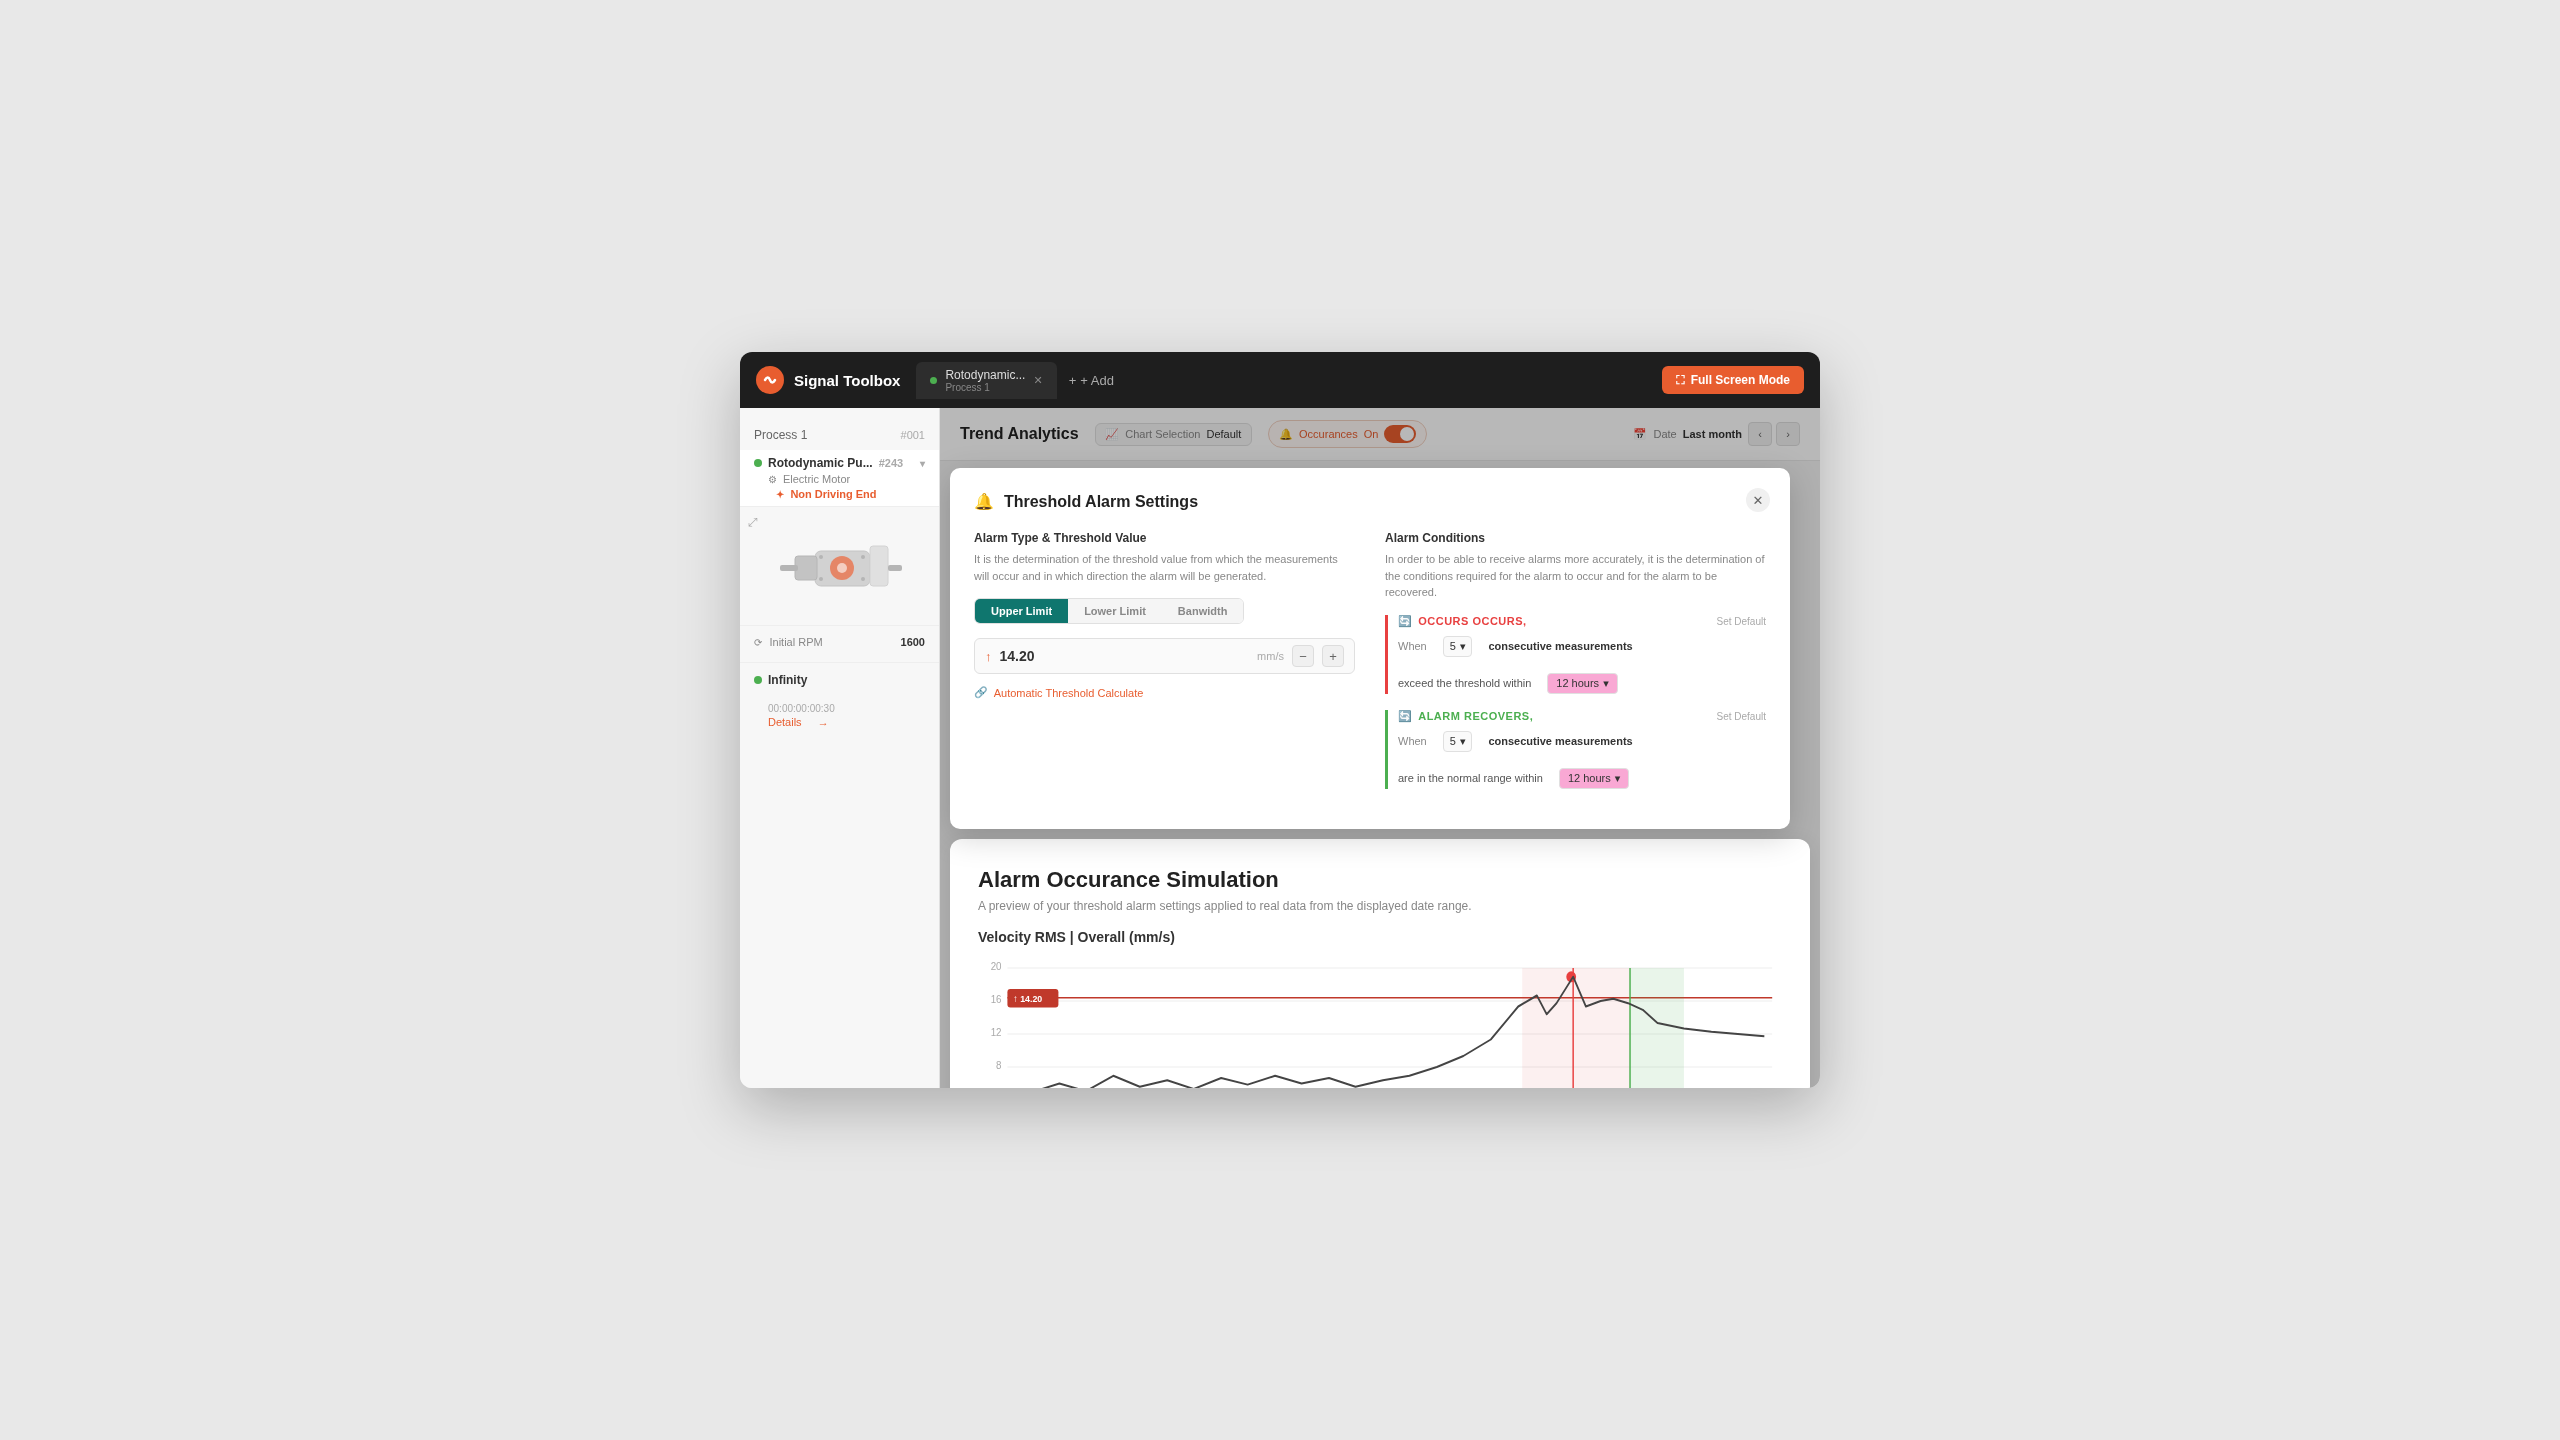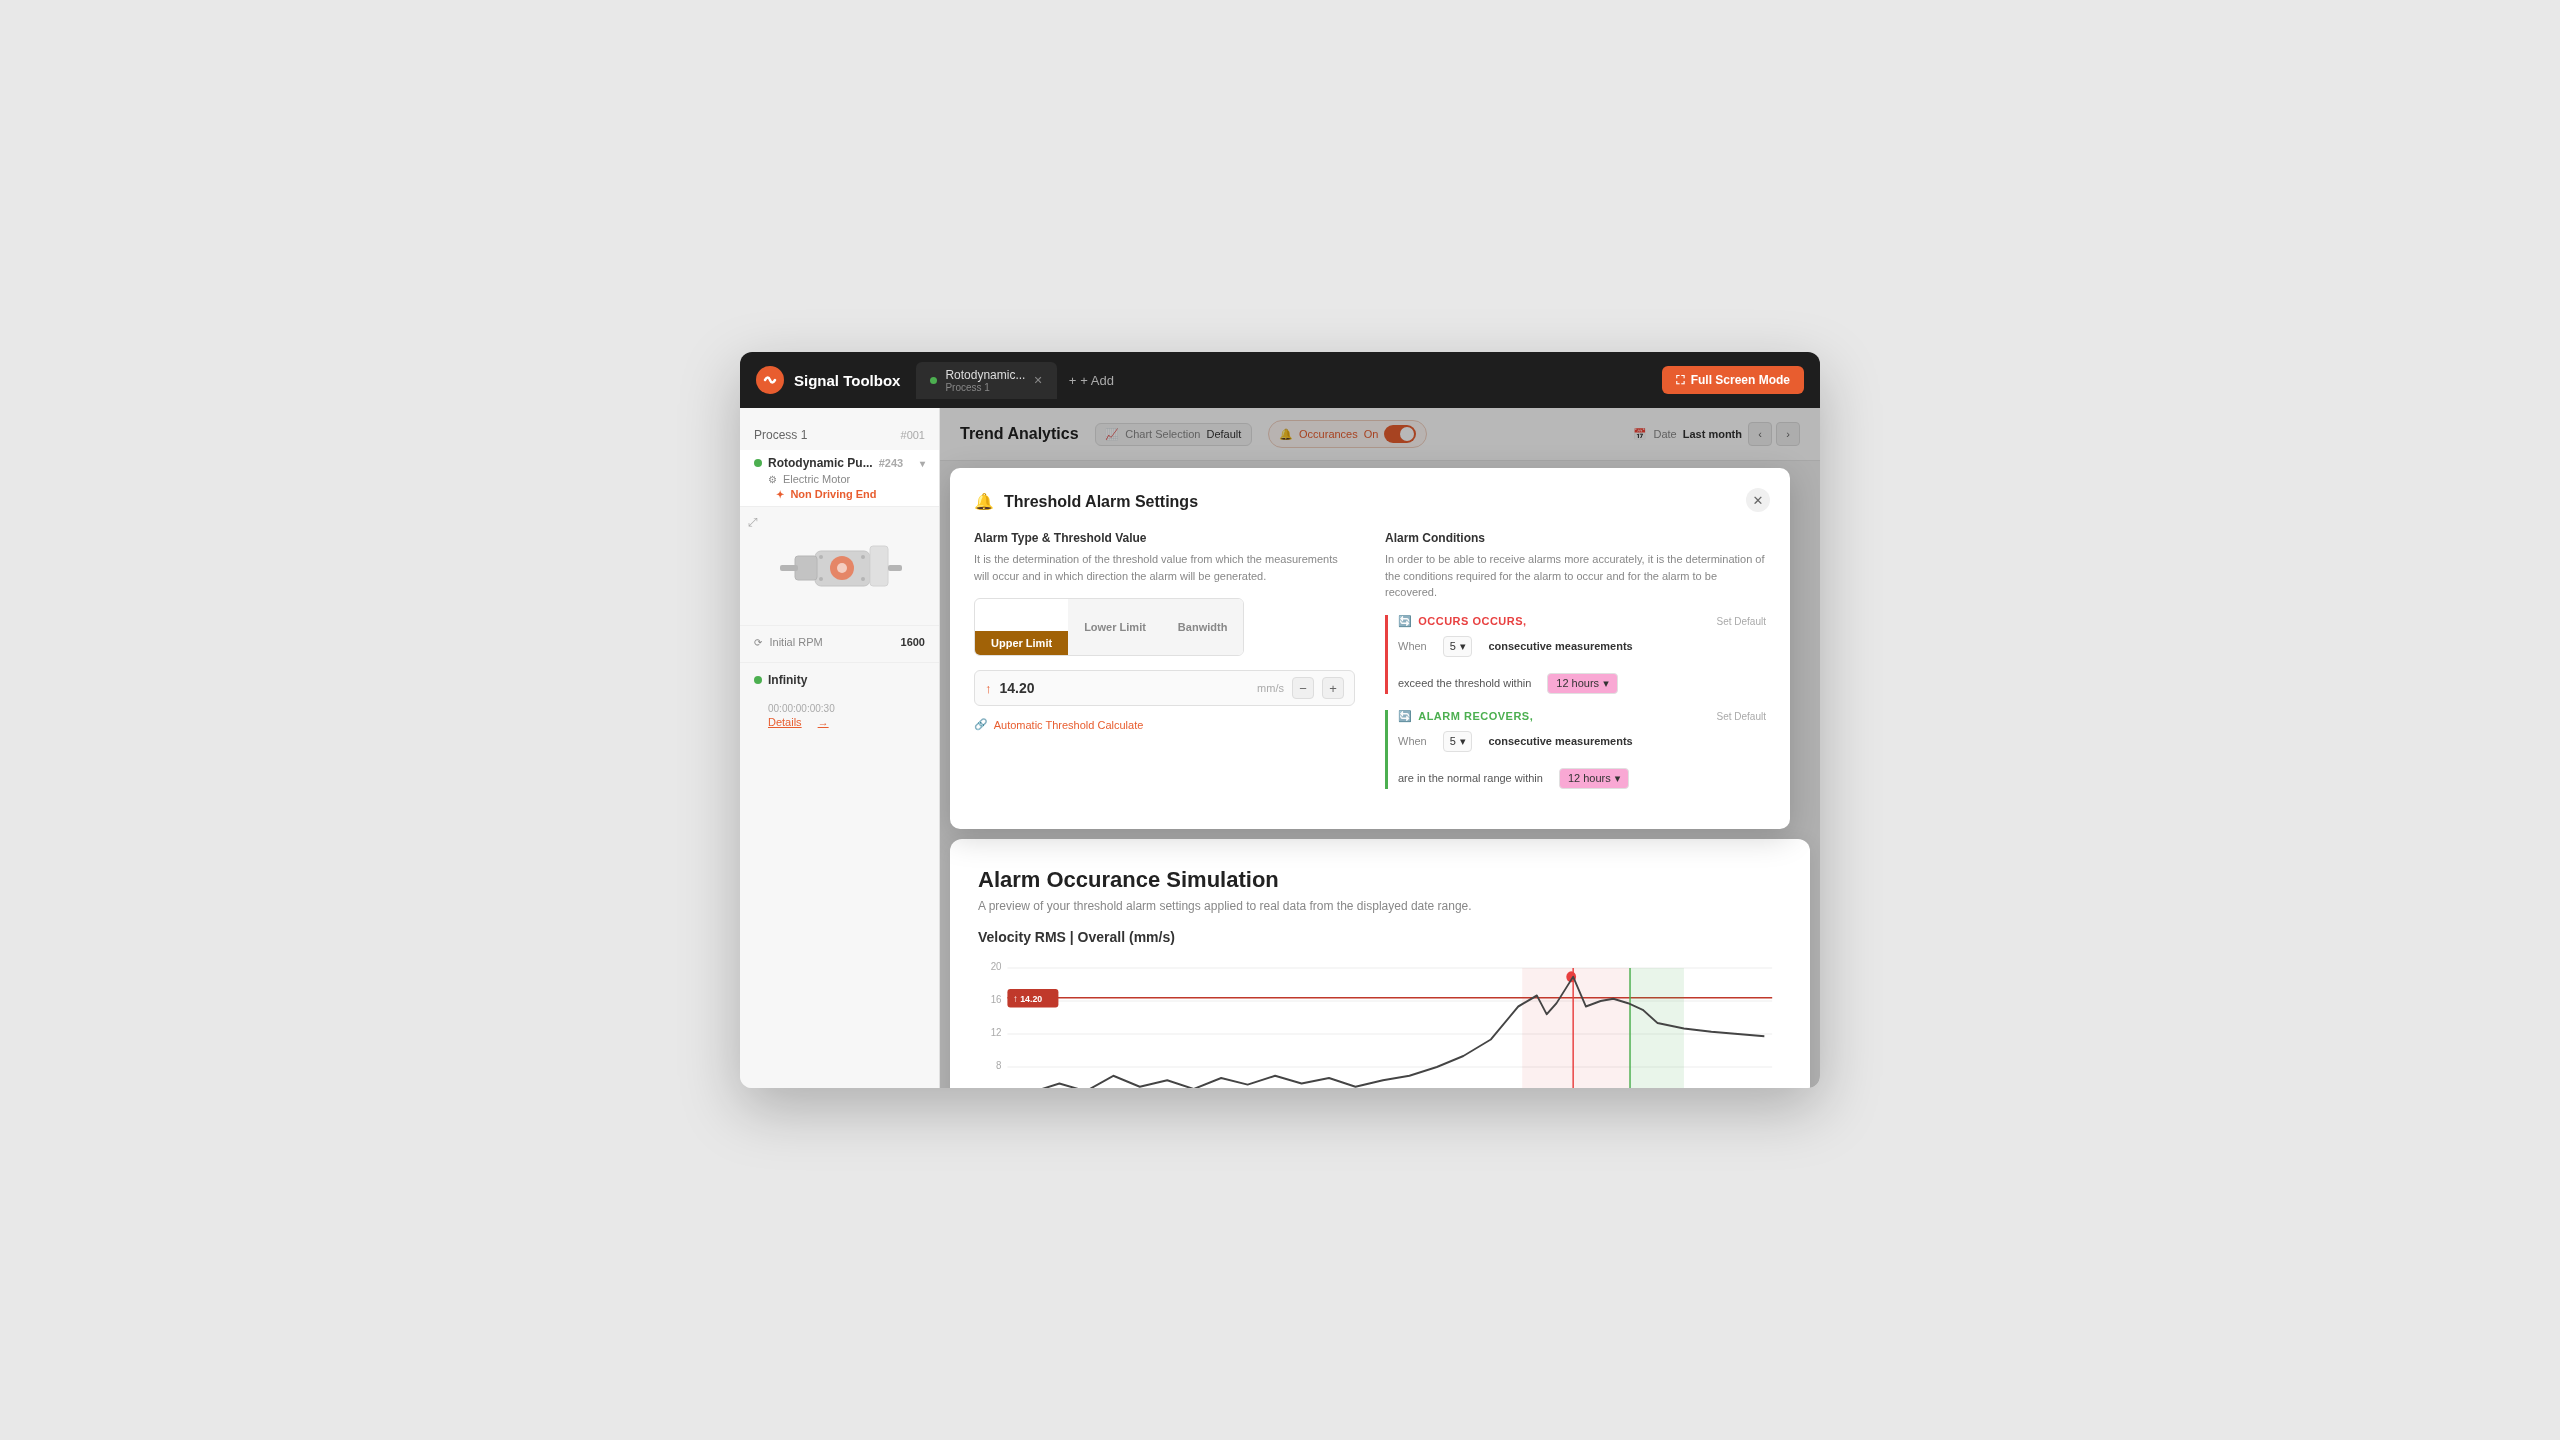--- a/index.html
+++ b/index.html
@@ -228,21 +228,20 @@
     .infinity-time { font-size: 10px; color: #aaa; margin-top: 16px; padding-left: 14px; }
     .details-link {
       display: flex;
       align-items: center;
       gap: 16px;
       color: #e85d2f;
       font-size: 11px;
       cursor: pointer;
       margin-top: 2px;
       padding-left: 14px;
-      text-decoration: underline;
     }
     
     .right-content {
       flex: 1;
       display: flex;
       flex-direction: column;
       background: #f4f4f4;
       overflow: hidden;
     }
     
@@ -398,23 +397,22 @@
     .limit-tab {
       padding: 6px 16px;
       font-size: 11px;
       font-weight: 600;
       cursor: pointer;
       background: #f5f5f5;
       color: #888;
       border: none;
     }
     .limit-tab.active {
-      background: #a16207;
+      background: #0f766e;
       color: white;
-      margin-top: 32px;
     }
     
     .threshold-input {
       display: flex;
       align-items: center;
       border: 1px solid #e0e0e0;
       border-radius: 6px;
       padding: 6px 10px;
       gap: 8px;
       background: #fafafa;

